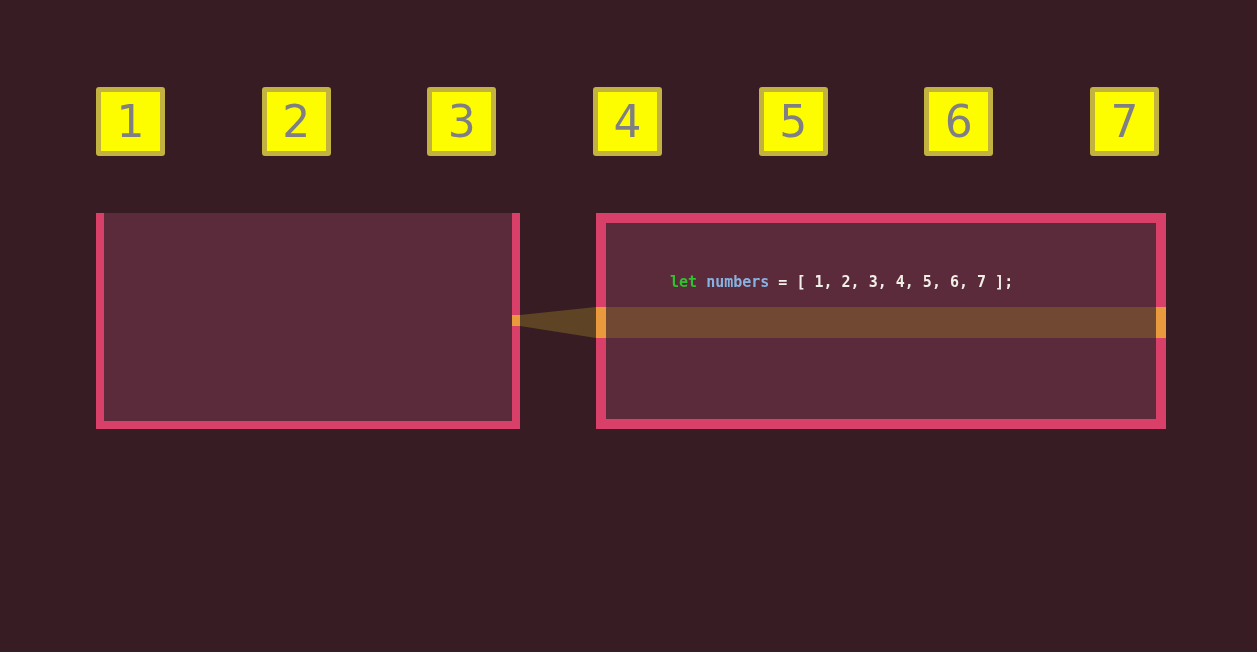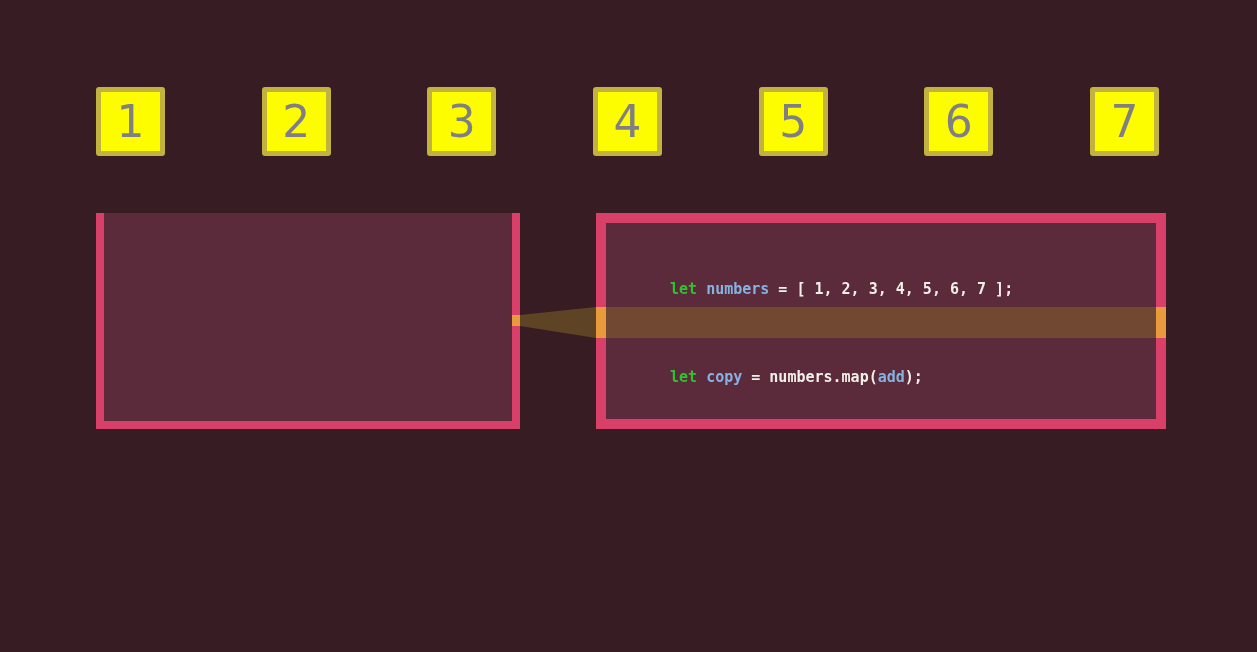--- a/index.html
+++ b/index.html
@@ -41,21 +41,21 @@
   .band-mid  { flex: 1; background: var(--band); }
   
   .beam {
     position: absolute; left: 520px; top: 307px; width: 76px; height: 31px;
     background: var(--beam);
     clip-path: polygon(0 26%, 100% 0, 100% 100%, 0 61%);
   }
   .beam-chip { position: absolute; left: 512px; top: 315px; width: 8px; height: 11px; background: var(--band-edge); }
   
   .code {
-    position: absolute; left: 670px; top: 11px; width: 520px; height: 484px;
+    position: absolute; left: 670px; top: 4px; width: 520px; height: 484px;
     font-family: "DejaVu Sans Mono", "Liberation Mono", monospace;
     font-weight: bold; font-size: 15px;
   }
   .code-line { position: absolute; left: 0; white-space: pre; line-height: 20px; }
   .code-line-0 { top: 268px; }
   .code-line-1 { top: 312px; }
   .code-line-2 { top: 356px; }
   .tk-keyword    { color: var(--code-keyword); }
   .tk-identifier { color: var(--code-identifier); }
   .tk-parameter  { color: var(--code-parameter); }
@@ -98,16 +98,15 @@
     <div class="band-edge"></div>
     <div class="band-mid"></div>
     <div class="band-edge"></div>
   </div>
 
   <div class="beam-chip"></div>
   <div class="beam"></div>
 
   <div class="code">
       <div class="code-line code-line-0"><span class="tk-keyword">let</span><span class="tk-plain"> </span><span class="tk-identifier">numbers</span><span class="tk-plain"> = [ 1, 2, 3, 4, 5, 6, 7 ];</span></div>
-      <div class="code-line code-line-2"><span class="tk-keyword">let</span><span class="tk-plain"> </span><span class="tk-identifier">copy</span><span class="tk-plain"> = numbers.map(</span><span class="tk-identifier">add</span><span class="tk-plain">);</span></div>
     </div>
 
 </div>
 
 </body></html>

